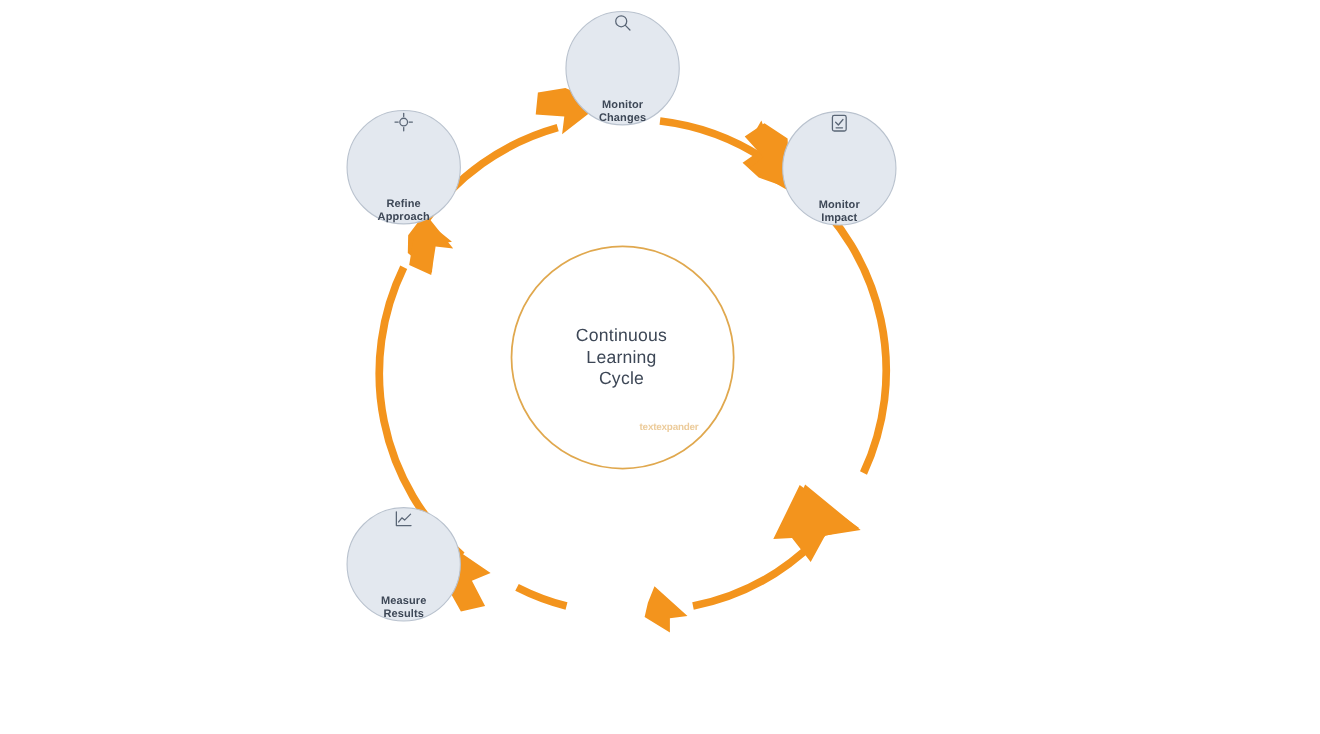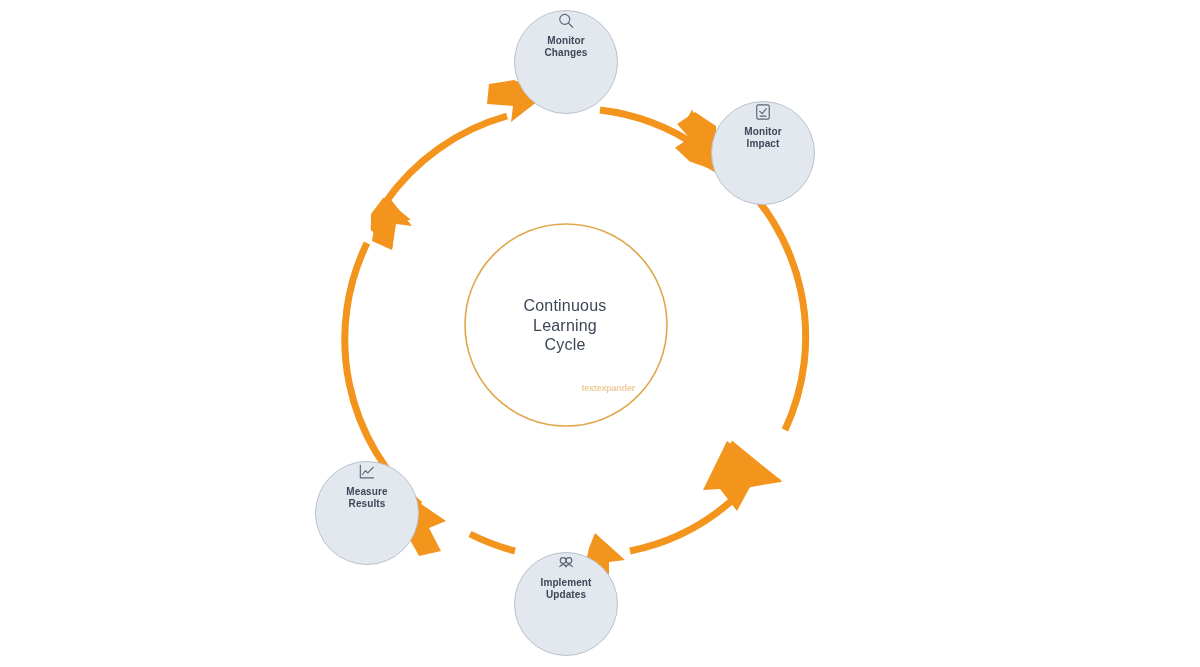--- a/index.html
+++ b/index.html
@@ -63,21 +63,21 @@
     height: 104px;
     margin-left: -52px;
     margin-top: -52px;
     border-radius: 50%;
     background: #e3e8ef;
     border: 1px solid #b9c2ce;
     box-sizing: border-box;
     display: flex;
     flex-direction: column;
     align-items: center;
-    justify-content: flex-start;
+    justify-content: space-between;
   }
   .node-icon {
     width: 20px;
     height: 20px;
     margin-bottom: 4px;
     display: block;
     color: #5a6676;
   }
   .node-icon svg { display: block; width: 20px; height: 20px; }
   .node-label {
@@ -161,38 +161,39 @@
         <rect x="4.5" y="3.5" width="15" height="17" rx="2"></rect>
         <polyline points="8,11 11,14 16,8"></polyline>
         <line x1="8.5" y1="17" x2="15.5" y2="17"></line>
       </svg>
     </span>
     <span class="node-label">Monitor
 Impact</span>
   </div>
 
 
-  <div class="node" style="left:566px; top:604px;">
-    <span class="node-icon">
-      <svg viewBox="0 0 24 24" fill="none" stroke="currentColor" stroke-width="1.4" stroke-linecap="round">
-        <circle cx="8.5" cy="9" r="3.4"></circle>
-          <circle cx="15.5" cy="9" r="3.4"></circle>
-        <path d="M4.5 16.5c1.2-2 2.6-2.6 4-2.6s2.8 .6 4 2.6"></path>
-        <path d="M11.5 16.5c1.2-2 2.6-2.6 4-2.6s2.8 .6 4 2.6"></path>
-      </svg>
-    </span>
-    <span class="node-label">Implement
-Updates</span>
-  </div>
 
   <div class="node" style="left:367px; top:513px;">
     <span class="node-icon">
       <svg viewBox="0 0 24 24" fill="none" stroke="currentColor" stroke-width="1.4" stroke-linecap="round" stroke-linejoin="round">
         <polyline points="4,4 4,19 20,19"></polyline>
         <polyline points="6.5,15 10,10.5 13,13 19.5,6.5"></polyline>
       </svg>
     </span>
     <span class="node-label">Measure
 Results</span>
   </div>
 
+  <div class="node" style="left:367px; top:152px;">
+    <span class="node-icon">
+      <svg viewBox="0 0 24 24" fill="none" stroke="currentColor" stroke-width="1.4" stroke-linecap="round">
+        <circle cx="12" cy="12" r="4.2"></circle>
+        <line x1="12" y1="2.5" x2="12" y2="6"></line>
+        <line x1="12" y1="18" x2="12" y2="21.5"></line>
+        <line x1="2.5" y1="12" x2="6" y2="12"></line>
+        <line x1="18" y1="12" x2="21.5" y2="12"></line>
+      </svg>
+    </span>
+    <span class="node-label">Refine
+Approach</span>
+  </div>
 
 </div>
 
 </body></html>

